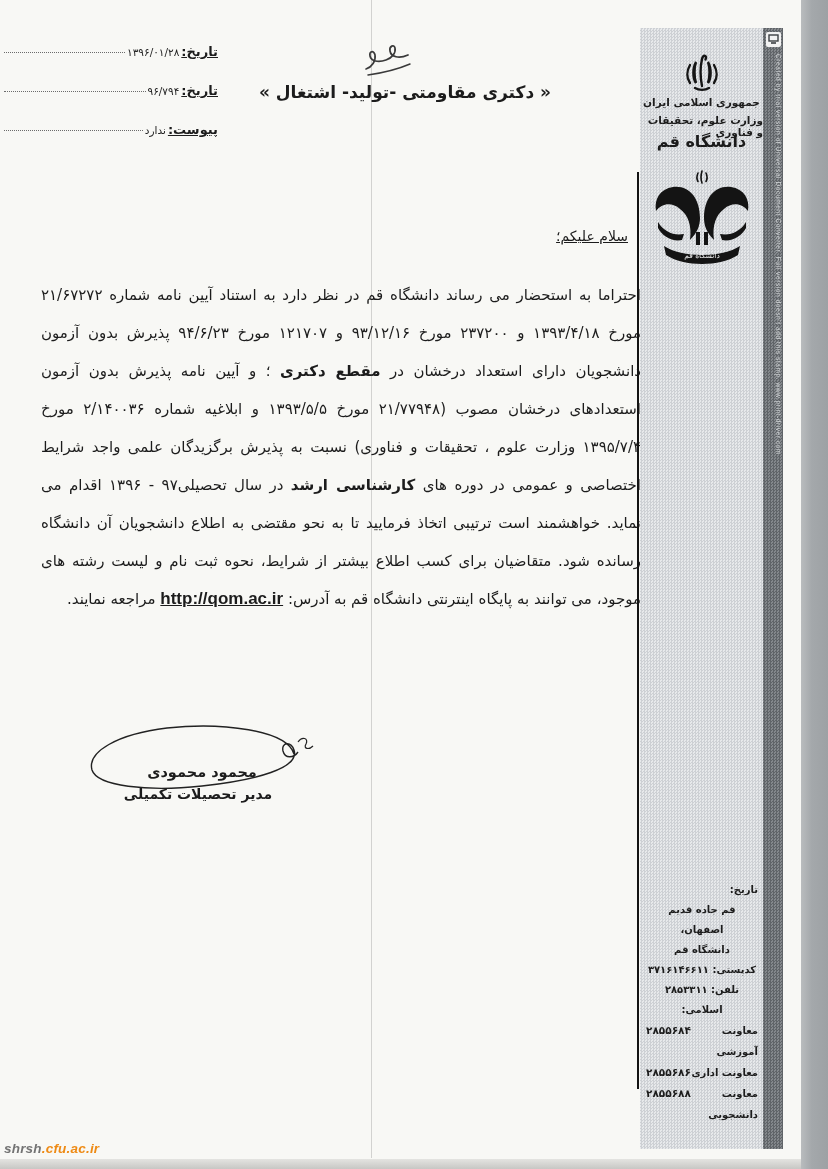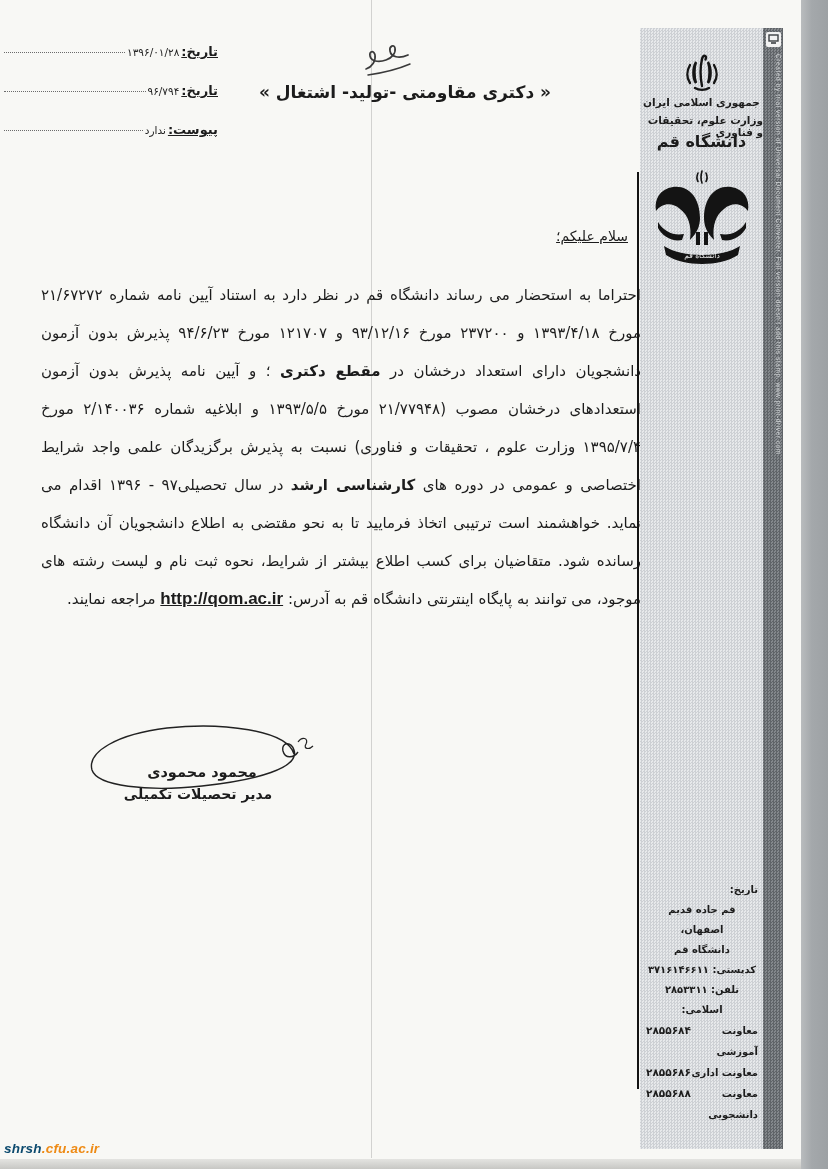--- a/index.html
+++ b/index.html
@@ -65,21 +65,21 @@
 
   .contact{position:absolute;left:646px;top:880px;width:112px;direction:rtl;
         font-weight:700;font-size:10px;line-height:20px;text-align:right;}
   .contact .c-center{text-align:center;}
   .fax-row{display:flex;justify-content:space-between;align-items:baseline;line-height:21px;}
   .fax-row .num{font-size:10.5px;}
 
   
   .site-mark{position:absolute;left:4px;top:1141px;font-family:"Liberation Sans",sans-serif;
         font-weight:700;font-style:italic;font-size:13.5px;letter-spacing:.2px;}
-  .site-prefix{color:#0c4a6e;}
+  .site-prefix{color:#737373;}
   .site-suffix{color:#ee8a14;}
 </style>
 </head>
 <body>
 
 <div class="page">
 
   <div class="scan-right-band"></div>
   <div class="scan-bottom-band"></div>
   <div class="crease"></div>

